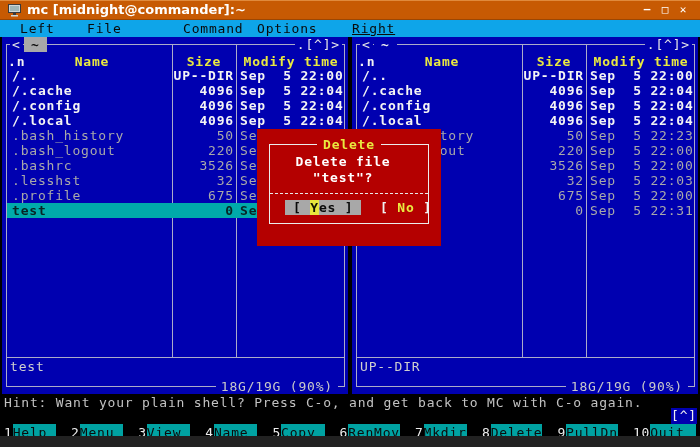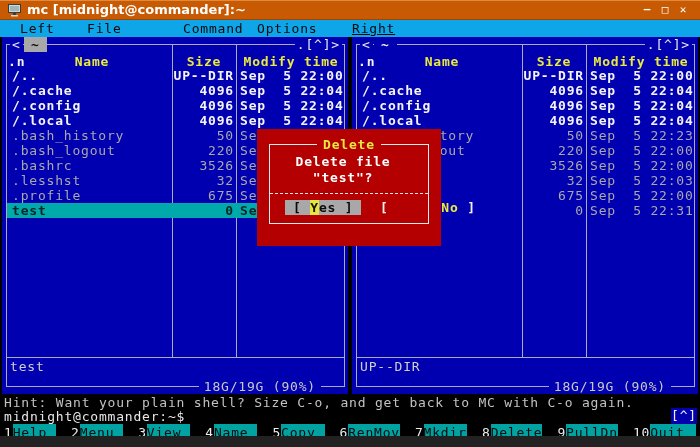--- a/index.html
+++ b/index.html
@@ -28,34 +28,34 @@
   .col-head{position:absolute;top:17px;height:15px;line-height:15px;text-align:center;color:#E9E93F;font-weight:bold;}
   .frow{position:absolute;left:5px;width:337px;height:15px;line-height:15px;}
   .frow .nm{position:absolute;left:5px;white-space:pre;}
   .frow .sz{position:absolute;left:160px;width:67px;text-align:right;white-space:pre;}
   .frow .dt{position:absolute;left:233px;white-space:pre;}
   .frow.dir span{color:#F4F4F4;font-weight:bold;}
   .frow.file span{color:#A9A9A9;}
   .frow.selected{background:#00AAAA;}
   .frow.selected span{color:#072525;font-weight:bold;}
   .mini{position:absolute;left:8px;top:322px;height:15px;line-height:15px;color:#CFCFCF;}
-  .free{position:absolute;top:342px;right:27px;height:15px;line-height:15px;background:#0000B0;color:#C9C9C9;padding:0 5px;}
+  .free{position:absolute;top:342px;right:10px;height:15px;line-height:15px;background:#0000B0;color:#C9C9C9;padding:0 5px;}
   
   #dialog{position:absolute;left:257px;top:129px;width:184px;height:117px;background:#B40000;z-index:10;}
   .dframe{position:absolute;left:12px;top:15px;width:158px;height:78px;border:1px solid #ECECEC;}
   .dtitle{position:absolute;left:0;right:0;top:8px;text-align:center;height:15px;line-height:15px;}
   .dtitle span{background:#B40000;color:#E9E93F;font-weight:bold;padding:0 6px;}
   .dmsg{position:absolute;left:0;right:12px;text-align:center;height:15px;line-height:15px;color:#ffffff;font-weight:bold;white-space:pre;}
   .dmsg1{top:25px}.dmsg2{top:41px}
   .ddiv{position:absolute;left:13px;width:158px;top:64px;height:0;border-top:1px dashed #E8E8E8;}
   .dbtn{position:absolute;top:71px;height:15px;line-height:15px;font-weight:bold;white-space:pre;}
   .btn-yes{left:28px;background:#A8A8A8;color:#0a0a0a;padding:0 8px;}
   .btn-yes .cursor{background:#E8E63C;color:#141400;}
   .btn-no{left:123px;color:#F0F0F0;}
-  .btn-no .hot{color:#E9E93F;margin-left:44px;}
+  .btn-no .hot{color:#E9E93F;}
   
   .hint{position:absolute;left:4px;top:395px;height:15px;line-height:15px;color:#C2C2C2;white-space:pre;}
   .prompt{position:absolute;left:4px;top:409px;height:15px;line-height:15px;color:#E8E8E8;white-space:pre;}
   .ptoggle{position:absolute;right:3px;top:408px;width:26px;height:16px;line-height:16px;background:#0000B0;color:#F0F0F0;text-align:center;}
   .fbar{position:absolute;left:2px;right:2px;top:424px;height:17px;display:flex;}
   .fcell{flex:1 1 0;display:flex;height:17px;line-height:17px;}
   .fnum{color:#ECECEC;padding-left:2px;}
   .flabel{background:#00A2A2;color:#0b0b0b;flex:1 1 auto;}
   .fgap{width:13px;flex:0 0 auto;}
   .fcell:last-child .fgap{width:2px;}
@@ -231,22 +231,21 @@
   <div id="dialog">
     <div class="dframe"></div>
     <div class="dtitle"><span>Delete</span></div>
     <div class="dmsg dmsg1">Delete file</div>
     <div class="dmsg dmsg2">"test"?</div>
     <div class="ddiv"></div>
     <span class="dbtn btn-yes"><span>[ </span><span class="cursor">Y</span><span>es ]</span></span>
     <span class="dbtn btn-no"><span>[ </span><span class="hot">No</span><span> ]</span></span>
   </div>
 
-  <div class="hint">Hint: Want your plain shell? Size C-o, and get back to MC with C-o again.</div>
-  <div class="prompt">midnight@commander:~$</div>
+  <div class="hint">Hint: Want your plain shell? Press C-o, and get back to MC with C-o again.</div>
   <div class="ptoggle">[^]</div>
   <div class="fbar" id="fbar">
       <div class="fcell">
         <span class="fnum">1</span>
         <span class="flabel">Help</span>
         <span class="fgap"></span>
       </div>
       <div class="fcell">
         <span class="fnum">2</span>
         <span class="flabel">Menu</span>

